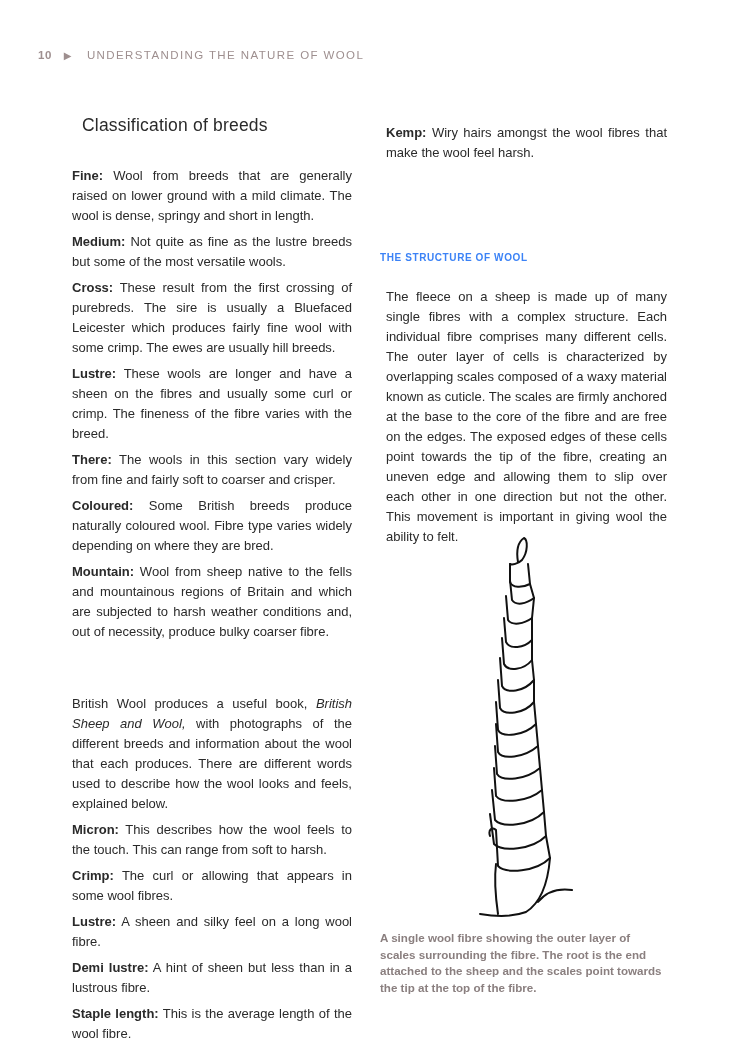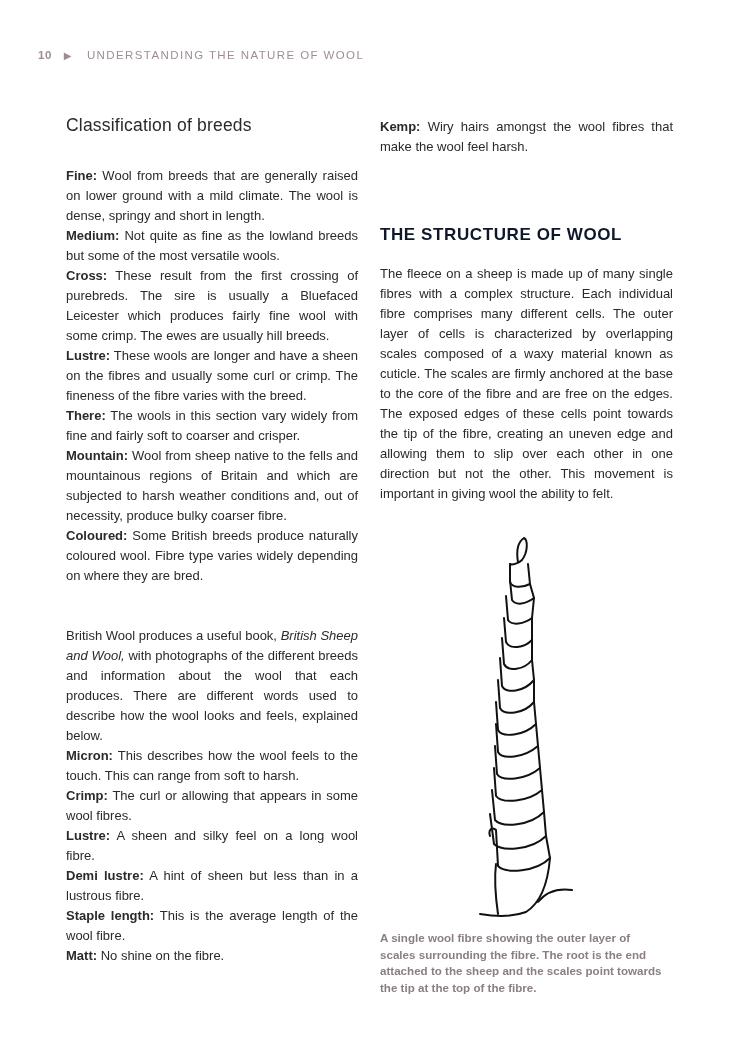--- a/index.html
+++ b/index.html
@@ -11,27 +11,27 @@
     .running-head {
       position: absolute; left: 38px; top: 49px;
       font-size: 11.5px; letter-spacing: 1.4px; color: #9e8f8f;
       display: flex; align-items: flex-end;
     }
     .running-head .pnum { font-weight: bold; letter-spacing: 0.5px; }
     .running-head .arrow { margin: 0 14px 0 12px; font-size: 10px; }
     .col { position: absolute; font-size: 13px; line-height: 20px; }
     .col-left { left: 66px; top: 113px; width: 292px; }
     .col-right { left: 380px; top: 117px; width: 293px; }
-    .h2 { font-size: 17.5px; color: #2a2a2a; margin: 0 0 29px 0; line-height: 24px; letter-spacing: 0.2px; }
-    .para { margin: 0; text-align: justify; }
+    .h2 { font-size: 17.5px; color: #2a2a2a; margin: 0 0 29px 16px; line-height: 24px; letter-spacing: 0.2px; }
+    .para { margin: 6px; text-align: justify; }
     .para b { font-weight: bold; }
     .gap { height: 20px; }
     .section-title {
-      font-size: 17px; font-weight: bold; color: #0f172a; letter-spacing: 0.6px;
-      margin: 67px 0 18px 0; line-height: 22px;
+      font-size: 10px; font-weight: bold; color: #3b82f6; letter-spacing: 0.6px;
+      margin: 84px 0 18px 0; line-height: 22px;
     }
     .figure { position: absolute; left: 440px; top: 530px; width: 150px; height: 395px; }
     .caption {
       position: absolute; left: 380px; top: 930px; width: 285px;
       font-size: 11.6px; line-height: 16.5px; font-weight: bold; color: #8a7f7f;
     }
   </style>
 </head>
 <body>
 
@@ -39,26 +39,26 @@
   <span class="pnum">10</span>
   <span class="arrow">▶</span>
   <span>UNDERSTANDING THE NATURE OF WOOL</span>
 </div>
 
 <div class="col col-left">
   <div class="h2">Classification of breeds</div>
 
   <div>
     <p class="para"><b>Fine:</b><span> Wool from breeds that are generally raised on lower ground with a mild climate. The wool is dense, springy and short in length.</span></p>
-    <p class="para"><b>Medium:</b><span> Not quite as fine as the lowland breeds but some of the most versatile wools.</span></p>
+    <p class="para"><b>Medium:</b><span> Not quite as fine as the lustre breeds but some of the most versatile wools.</span></p>
     <p class="para"><b>Cross:</b><span> These result from the first crossing of purebreds. The sire is usually a Bluefaced Leicester which produces fairly fine wool with some crimp. The ewes are usually hill breeds.</span></p>
     <p class="para"><b>Lustre:</b><span> These wools are longer and have a sheen on the fibres and usually some curl or crimp. The fineness of the fibre varies with the breed.</span></p>
     <p class="para"><b>There:</b><span> The wools in this section vary widely from fine and fairly soft to coarser and crisper.</span></p>
+    <p class="para"><b>Coloured:</b><span> Some British breeds produce naturally coloured wool. Fibre type varies widely depending on where they are bred.</span></p>
     <p class="para"><b>Mountain:</b><span> Wool from sheep native to the fells and mountainous regions of Britain and which are subjected to harsh weather conditions and, out of necessity, produce bulky coarser fibre.</span></p>
-    <p class="para"><b>Coloured:</b><span> Some British breeds produce naturally coloured wool. Fibre type varies widely depending on where they are bred.</span></p>
   </div>
 
   <div class="gap"></div>
   <div class="gap"></div>
 
   <p class="para"><span>British Wool produces a useful book, </span><i>British Sheep and Wool,</i><span> with photographs of the different breeds and information about the wool that each produces. There are different words used to describe how the wool looks and feels, explained below.</span></p>
 
   <div>
     <p class="para"><b>Micron:</b><span> This describes how the wool feels to the touch. This can range from soft to harsh.</span></p>
     <p class="para"><b>Crimp:</b><span> The curl or allowing that appears in some wool fibres.</span></p>

